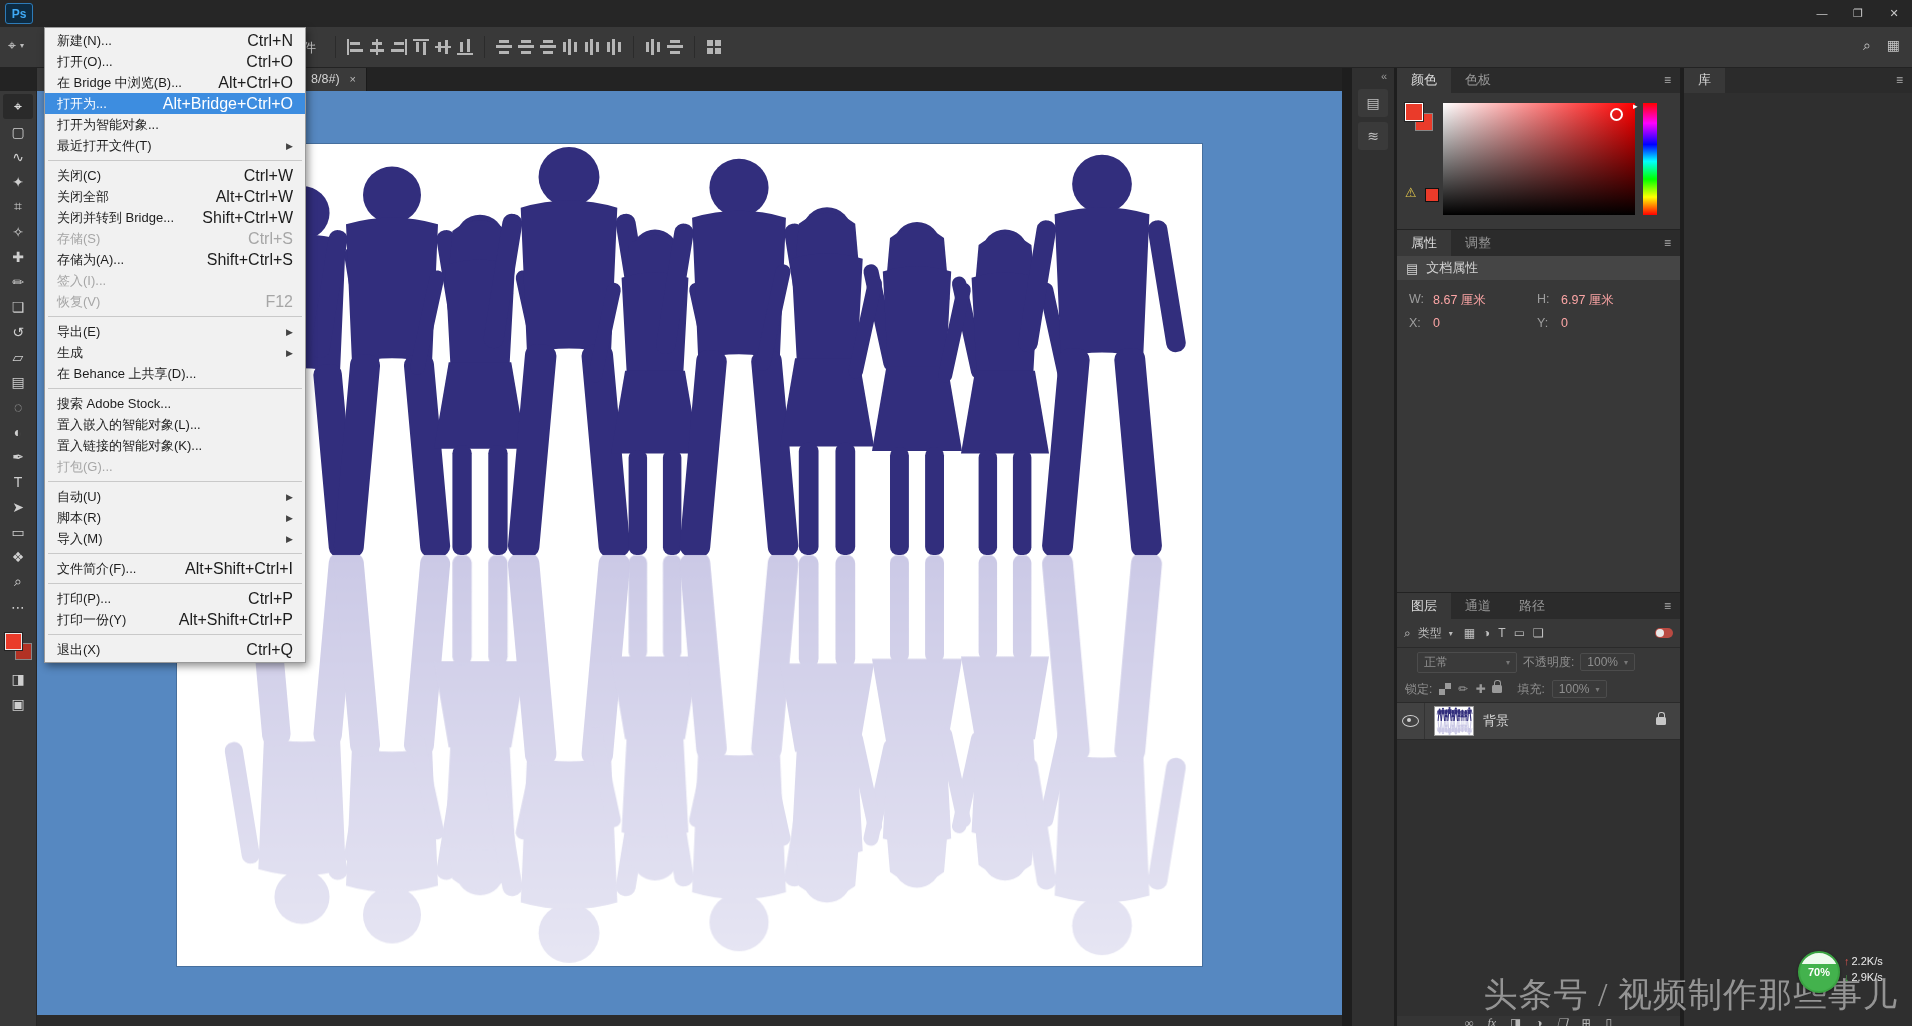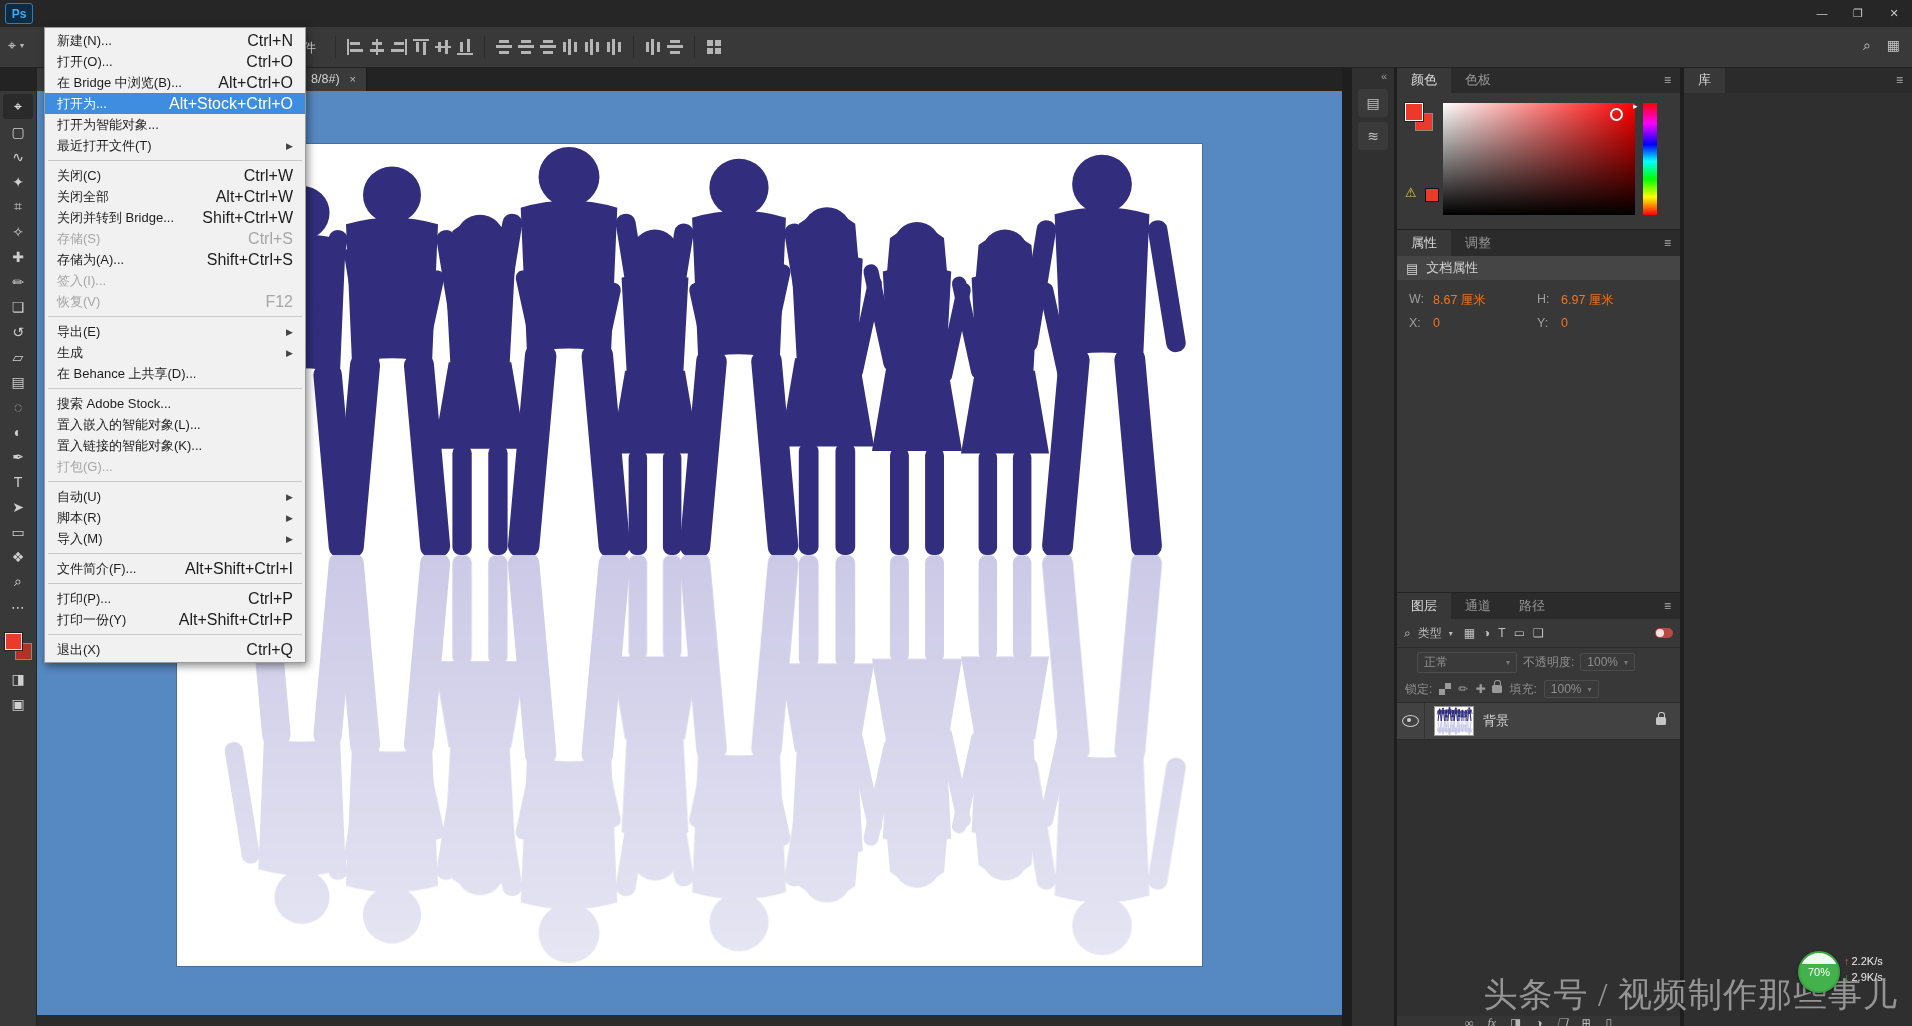--- a/index.html
+++ b/index.html
@@ -77,21 +77,21 @@
            background-image:linear-gradient(to bottom,rgba(0,0,0,0),#000),linear-gradient(to right,#ffffff,#ff0000)}
   .cp-ring{position:absolute;right:12px;top:5px;width:9px;height:9px;border:2px solid #fff;border-radius:50%}
   .cp-hue{position:absolute;left:246px;top:10px;width:14px;height:112px;
           background:linear-gradient(to bottom,#f00,#f0f 18%,#00f 37%,#0ff 52%,#0f0 68%,#ff0 84%,#f00)}
   .hue-mark{position:absolute;left:236px;top:8px;color:#fff;font-size:9px}
   .props-body{position:relative;height:337px;background:#383838;color:#cfcfcf;font-size:12.5px}
   .doc-header{height:24px;background:#454545;display:flex;align-items:center;gap:8px;padding:0 9px;color:#d2d2d2;font-size:13px}
   .prop-row{display:flex;padding:12px 12px 0 12px}
   .prop-row.tight{padding-top:7px}
   .plbl{color:#9e9e9e;width:24px;flex:none}
-  .pval{width:104px;flex:none;color:#f97316}
+  .pval{width:104px;flex:none;color:#fca5a5}
   .plbl.wide{width:52px}
   .lp-body{position:relative;height:408px;background:#303030;display:flex;flex-direction:column}
   .lp-filter{height:28px;background:#383838;display:flex;align-items:center;gap:7px;padding:0 7px;color:#bdbdbd;font-size:12px;border-bottom:1px solid #2a2a2a;flex:none}
   .fic{font-size:12px;color:#c0c0c0}
   .lp-switch{margin-left:auto;width:18px;height:10px;border-radius:5px;background:#b94a42;position:relative}
   .lp-switch:before{content:"";position:absolute;left:1px;top:1px;width:8px;height:8px;border-radius:50%;background:#e8e8e8}
   .lp-blend{height:28px;background:#383838;display:flex;align-items:center;gap:6px;padding:0 20px;font-size:12px;color:#8f8f8f;flex:none}
   .dd{background:#3a3a3a;border:1px solid #4c4c4c;border-radius:2px;padding:1px 6px;display:flex;align-items:center;gap:6px;color:#8f8f8f}
   .dd .crt{color:#777}
   .lp-lock{height:26px;background:#383838;display:flex;align-items:center;gap:7px;padding:0 8px;font-size:12px;color:#8f8f8f;border-bottom:1px solid #2a2a2a;flex:none}
@@ -120,21 +120,21 @@
   .fm-row .sc.sub{font-size:9px;color:#444}
   .fm-row.dis,.fm-row.dis .sc{color:#a6a6a6}
   .fm-row.hl{background:#3d8de0;color:#fff}
   .fm-row.hl .sc{color:#fff}
   .fm-sep{height:1px;background:#c9c9c9;margin:4px 3px}
   
   .watermark{position:absolute;right:14px;bottom:8px;z-index:60;font-family:"Liberation Serif","DejaVu Serif",serif;
              font-size:34px;color:#9d9d9d;opacity:.92;letter-spacing:1px;white-space:nowrap}
   .netball{position:absolute;left:1798px;top:951px;z-index:70;width:38px;height:38px;border-radius:50%;
            border:2px solid #3aa342;background:linear-gradient(to top,#43b24d 72%,#eefbee 72%);
-           display:flex;align-items:center;justify-content:center;color:#fff;font-size:11px;font-weight:normal;box-shadow:0 1px 3px rgba(0,0,0,.4)}
+           display:flex;align-items:center;justify-content:center;color:#fff;font-size:11px;font-weight:bold;box-shadow:0 1px 3px rgba(0,0,0,.4)}
   .netspeed{position:absolute;left:1844px;top:953px;z-index:70;font-size:11px;color:#ededed;line-height:16px;white-space:nowrap}
   .netspeed .up{color:#d9534f;margin-right:2px}
   .netspeed .dn{color:#4cae4c;margin-right:2px}
 </style>
 </head>
 <body>
 
 <header class="menubar">
   <div class="ps-logo">Ps</div>
   <div class="win-controls">
@@ -355,21 +355,21 @@
           <span>100%</span>
           <span class="crt">▾</span>
         </span>
       </div>
       <div class="lp-lock">
         <span>锁定:</span>
         <span class="chk"></span>
         <span class="lockcol">✏</span>
         <span class="lockcol">✚</span>
         <span class="lock-ic" style="color:#9a9a9a"></span>
-        <span style="margin-left:0">填充:</span>
+        <span style="margin-left:8px">填充:</span>
         <span class="dd">
           <span>100%</span>
           <span class="crt">▾</span>
         </span>
       </div>
       <div class="lp-row">
         <span class="eye-cell">
             <span class="eye-ic"></span>
           </span>
         <span class="thumb">
@@ -410,21 +410,21 @@
     <div class="fm-row">
     <span class="fm-label">打开(O)...</span>
     <span class="sc">Ctrl+O</span>
   </div>
     <div class="fm-row">
     <span class="fm-label">在 Bridge 中浏览(B)...</span>
     <span class="sc">Alt+Ctrl+O</span>
   </div>
     <div class="fm-row hl">
     <span class="fm-label">打开为...</span>
-    <span class="sc">Alt+Stock+Ctrl+O</span>
+    <span class="sc">Alt+Bridge+Ctrl+O</span>
   </div>
     <div class="fm-row">
     <span class="fm-label">打开为智能对象...</span>
 
   </div>
     <div class="fm-row">
     <span class="fm-label">最近打开文件(T)</span>
     <span class="sc sub">▶</span>
   </div>
     <div class="fm-sep"></div>

